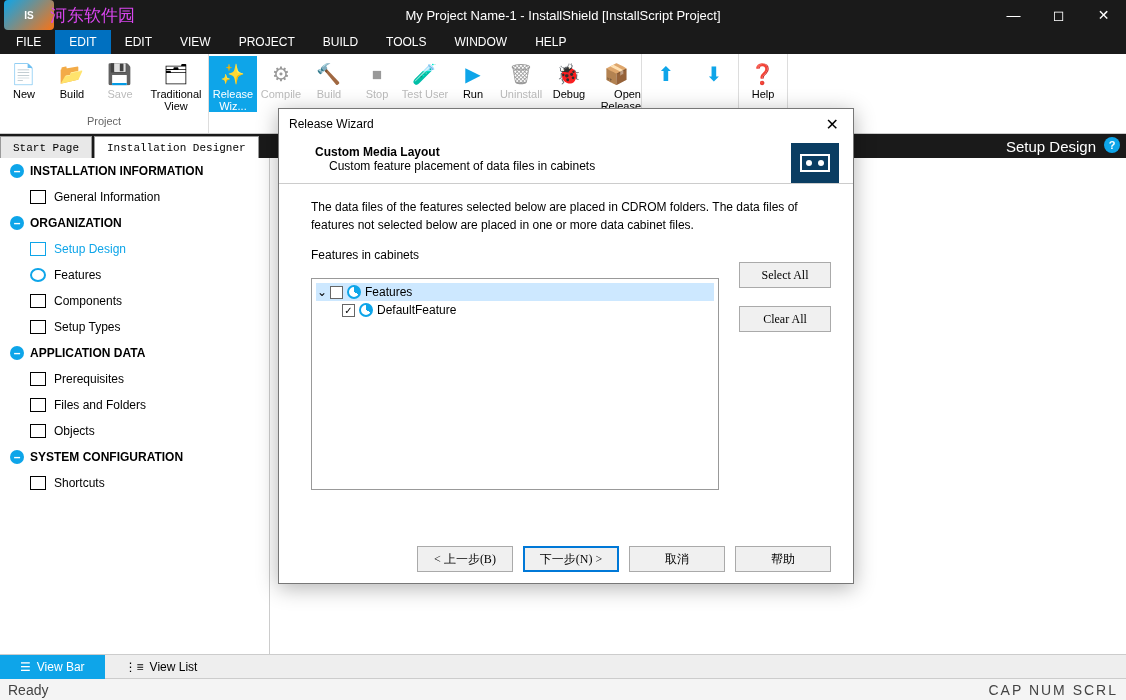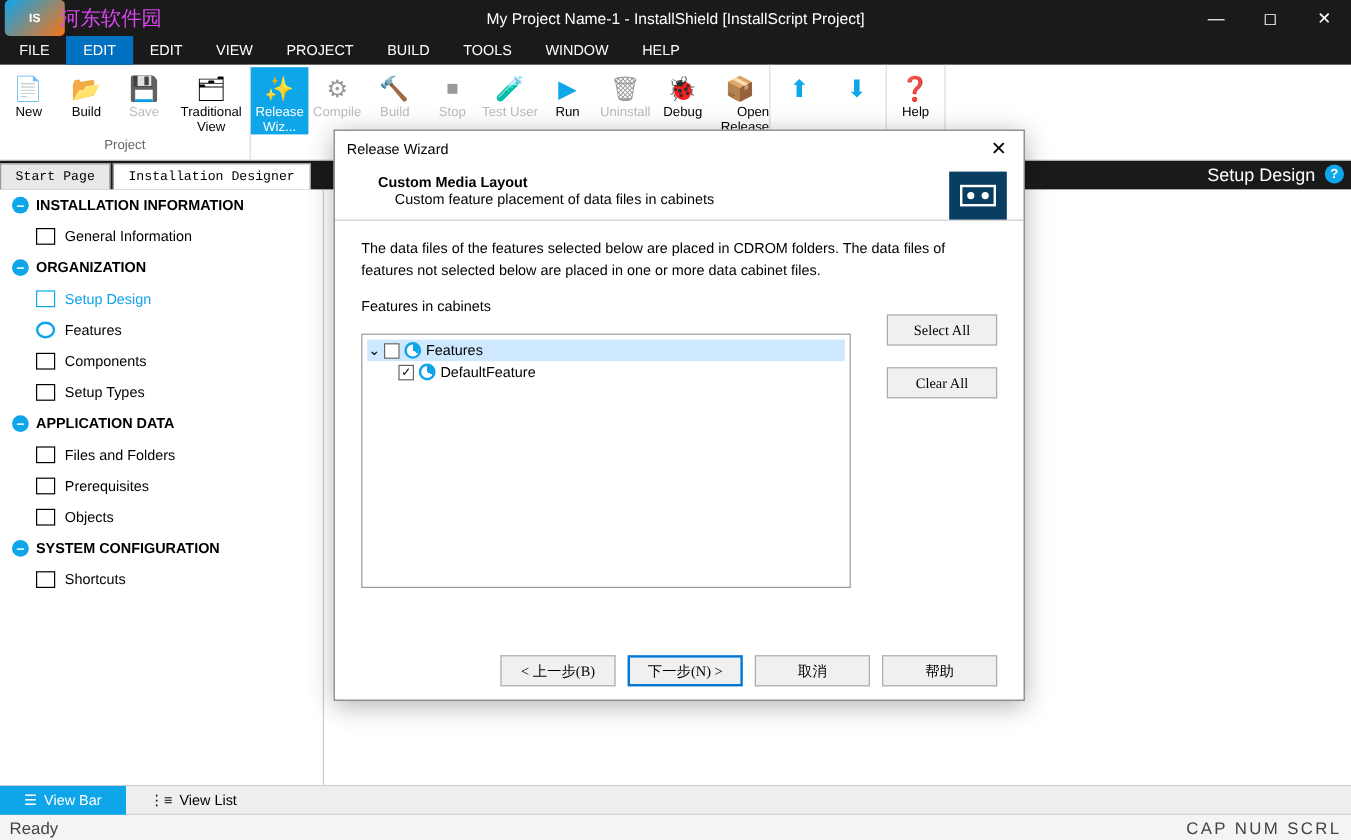--- a/index.html
+++ b/index.html
@@ -63,21 +63,21 @@
 
 
 .dialog { position:absolute; left:278px; top:108px; width:576px; height:476px; background:#fff; border:1px solid #777; box-shadow:0 4px 20px rgba(0,0,0,.3); display:flex; flex-direction:column; font-family:"SimSun","Courier New",monospace;}
 .dlg-title { height:30px; display:flex; align-items:center; padding:0 10px; font-size:12px; font-family:"Segoe UI"; }
 .dlg-title .x { margin-left:auto; font-size:16px; padding:0 4px;}
 .dlg-head { padding:6px 36px 10px; border-bottom:1px solid #ccc; position:relative; font-size:12px;}
 .dlg-head-title { font-weight:bold; }
 .dlg-head-sub { padding-left:14px; }
 .dlg-head-ico { position:absolute; right:14px; top:4px; width:48px; height:40px; background:#0a3d62; display:flex; align-items:center; justify-content:center;}
 .dlg-head-ico svg { width:32px; height:24px;}
-.dlg-body { flex:1; padding:14px 22px; font-size:12px; position:relative;}
+.dlg-body { flex:1; padding:14px 32px; font-size:12px; position:relative;}
 .dlg-desc { line-height:1.5; margin-bottom:14px;}
 .dlg-label { margin-bottom:16px; }
 .dlg-tree { border:1px solid #999; height:212px; width:408px; padding:4px; font-size:12px; background:#fff;}
 .tree-row { display:flex; align-items:center; height:18px; gap:2px;}
 .tree-row.sel { background:#cde8ff; }
 .tree-exp { width:12px; text-align:center; }
 .tree-chk { width:13px; height:13px; border:1px solid #666; display:flex; align-items:center; justify-content:center; font-size:10px; background:#fff;}
 .tree-ico { width:14px; height:14px; border:2px solid #0ea5e9; border-radius:50%; background:conic-gradient(#0ea5e9 0 120deg, #fff 120deg 360deg); margin:0 2px;}
 .dlg-side { position:absolute; right:22px; top:78px; display:flex; flex-direction:column; gap:18px;}
 .dlg-side button, .dlg-foot button { width:92px; height:26px; background:#f0f0f0; border:1px solid #aaa; font-size:12px; font-family:"SimSun","Segoe UI"; }
@@ -242,25 +242,25 @@
       <div class="nav-item">
         <span class="ni-ico"></span>
         <span>Setup Types</span>
       </div>
       <div class="nav-section">
         <span class="dash">–</span>
         <span>APPLICATION DATA</span>
       </div>
       <div class="nav-item">
         <span class="ni-ico"></span>
+        <span>Prerequisites</span>
+      </div>
+      <div class="nav-item">
+        <span class="ni-ico"></span>
         <span>Files and Folders</span>
-      </div>
-      <div class="nav-item">
-        <span class="ni-ico"></span>
-        <span>Prerequisites</span>
       </div>
       <div class="nav-item">
         <span class="ni-ico"></span>
         <span>Objects</span>
       </div>
       <div class="nav-section">
         <span class="dash">–</span>
         <span>SYSTEM CONFIGURATION</span>
       </div>
       <div class="nav-item">

